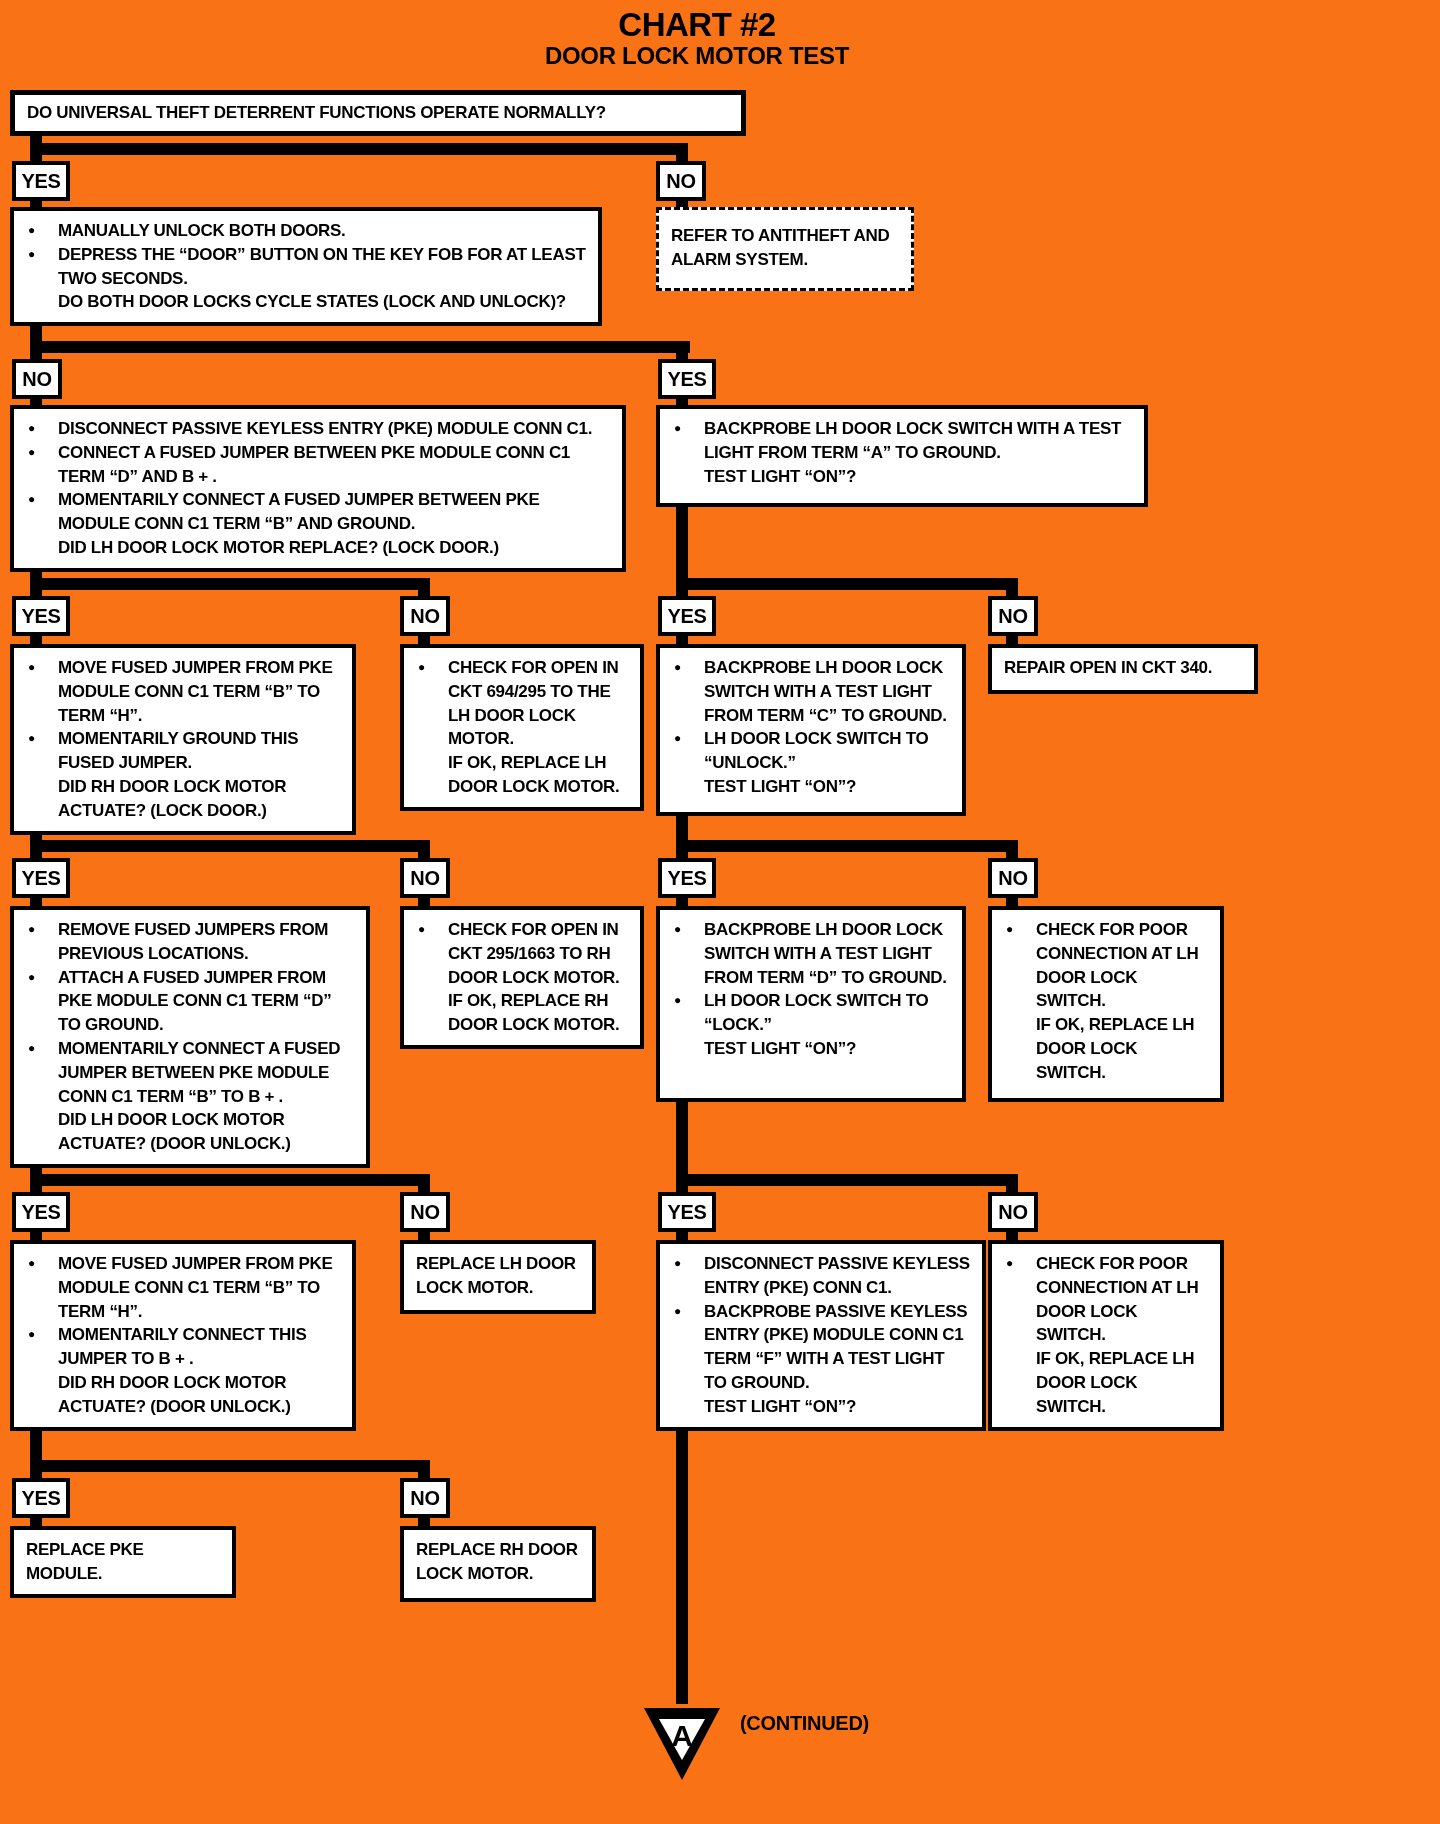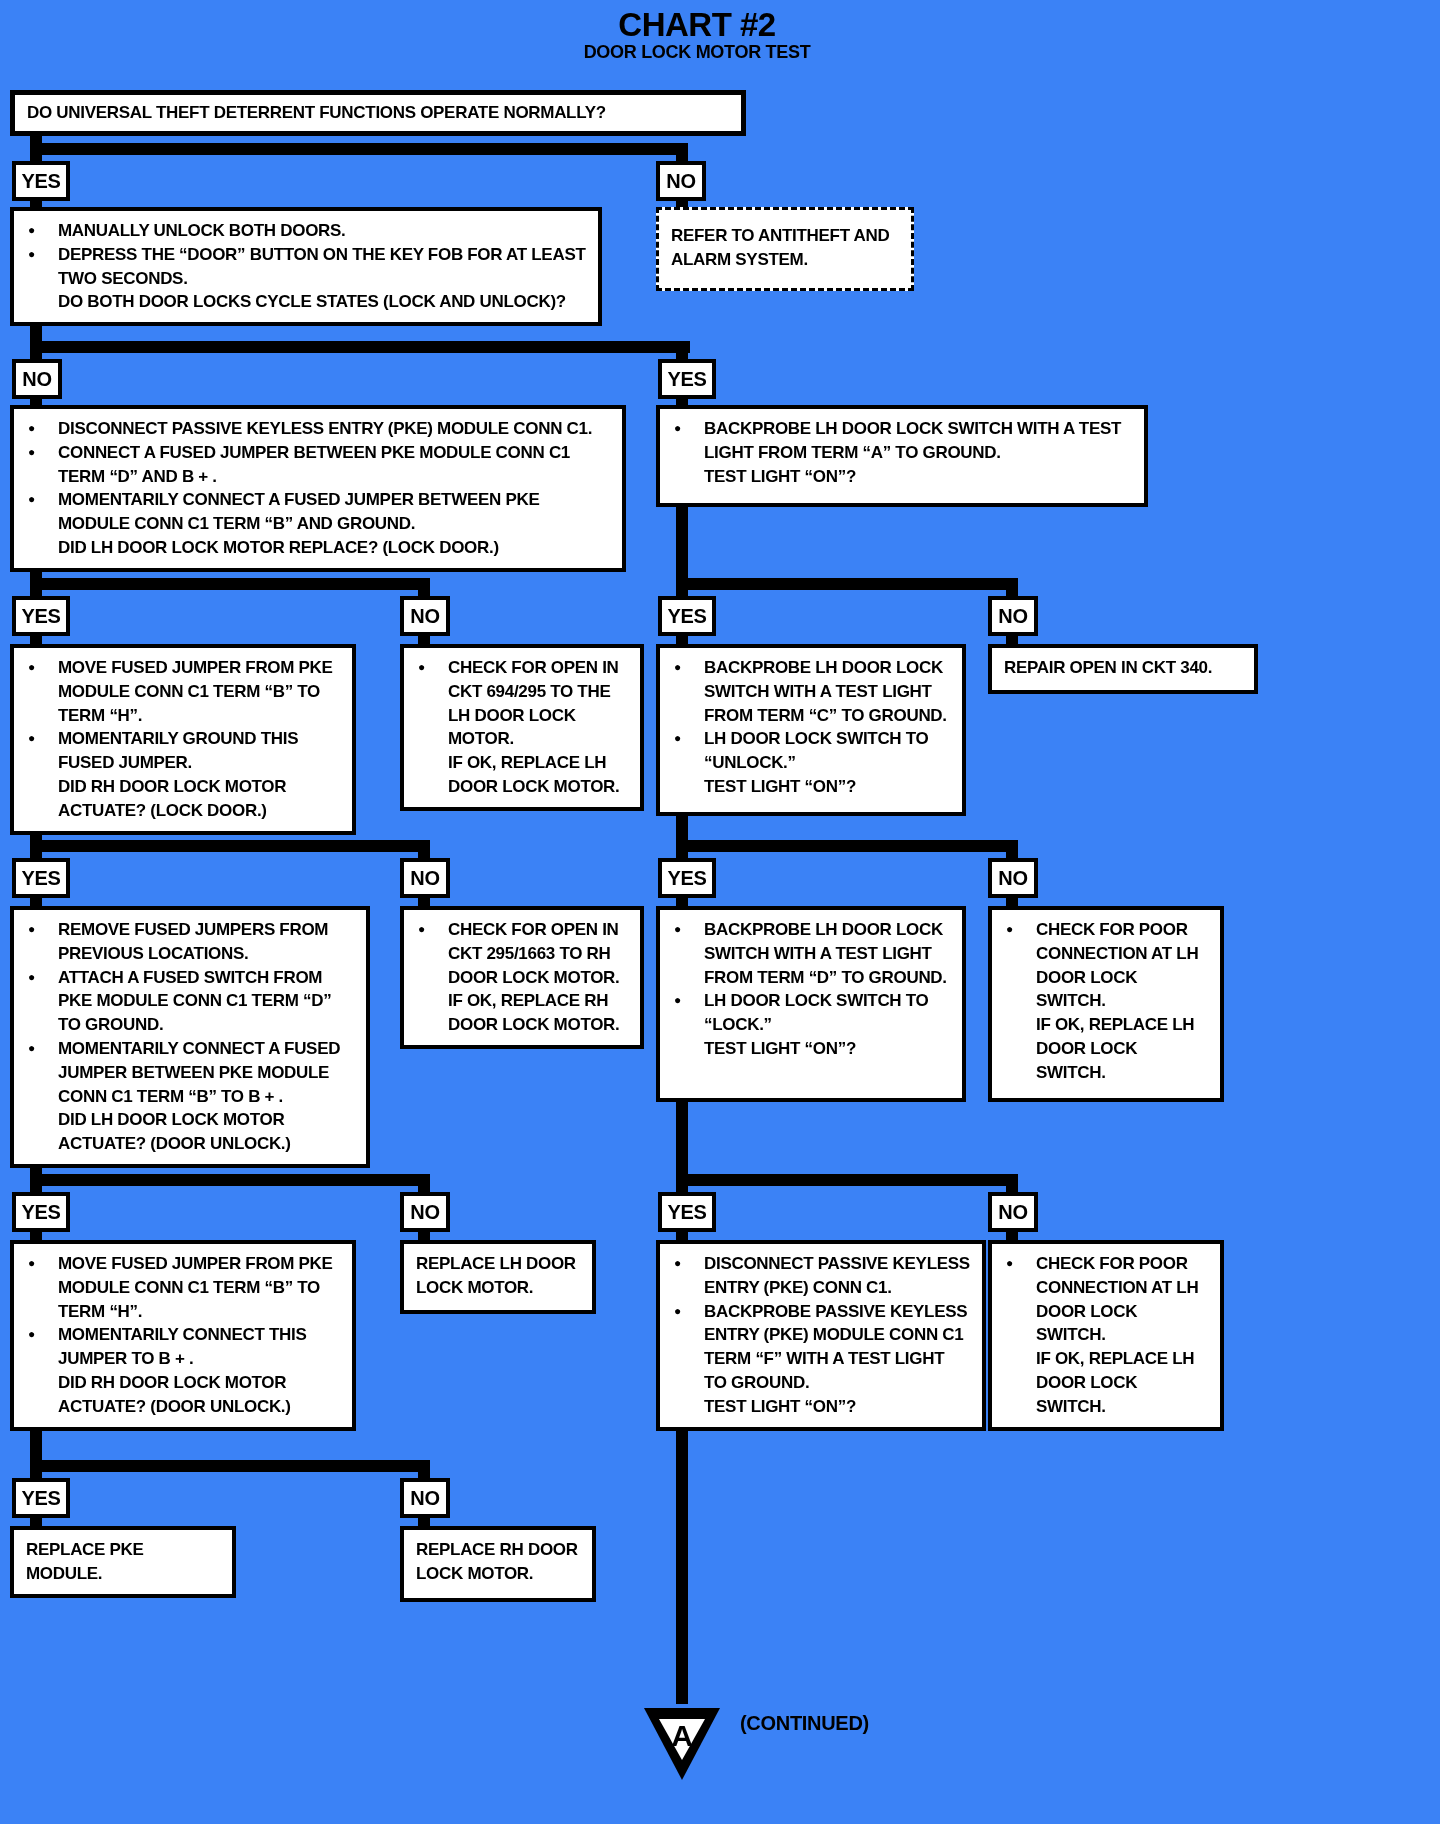--- a/index.html
+++ b/index.html
@@ -1,21 +1,21 @@
 <!DOCTYPE html>
 <html><head>
 <meta charset="utf-8">
 <style>
   html,body{margin:0;padding:0;background:#fff;}
-  .page{position:relative;width:1440px;height:1824px;background:#3b82f6;overflow:hidden;
+  .page{position:relative;width:1440px;height:1824px;background:#f97316;overflow:hidden;
         font-family:"Liberation Sans",sans-serif;font-weight:700;color:#000;}
   .title{position:absolute;left:697px;transform:translateX(-50%);white-space:nowrap;
          font-size:33px;letter-spacing:-0.5px;z-index:3;}
   .subtitle{position:absolute;left:697px;transform:translateX(-50%);white-space:nowrap;
-         font-size:18px;letter-spacing:-0.3px;z-index:3;}
+         font-size:24px;letter-spacing:-0.3px;z-index:3;}
   .box{position:absolute;border:4px solid #000;background:#fff;box-sizing:border-box;
        padding:8px 12px;font-size:17px;line-height:1.4;letter-spacing:-0.3px;z-index:2;}
   .qbox{display:flex;align-items:center;height:46px;padding:9px 12px;}
   .dashedbox{border-style:dashed;border-width:3px;padding:14px 12px;}
   .tag{position:absolute;border:4px solid #000;background:#fff;box-sizing:border-box;
        display:flex;align-items:center;justify-content:center;
        font-size:20px;letter-spacing:-0.3px;z-index:2;}
   .conn{position:absolute;background:#000;z-index:1;}
   .brow{display:flex;align-items:flex-start;}
   .gut{flex:0 0 30px;padding-left:2px;font-size:12px;line-height:23.8px;}
@@ -196,21 +196,21 @@
   <div class="tag" style="left:658px;top:858px;width:58px;height:40px">YES</div>
   <div class="tag" style="left:988px;top:858px;width:50px;height:40px">NO</div>
 
   <div class="box" style="left:10px;top:906px;width:360px">
       <div class="brow">
         <span class="gut">●</span>
         <span class="btxt">REMOVE FUSED JUMPERS FROM PREVIOUS LOCATIONS.</span>
       </div>
       <div class="brow">
         <span class="gut">●</span>
-        <span class="btxt">ATTACH A FUSED SWITCH FROM PKE MODULE CONN C1 TERM “D” TO GROUND.</span>
+        <span class="btxt">ATTACH A FUSED JUMPER FROM PKE MODULE CONN C1 TERM “D” TO GROUND.</span>
       </div>
       <div class="brow">
         <span class="gut">●</span>
         <span class="btxt">MOMENTARILY CONNECT A FUSED JUMPER BETWEEN PKE MODULE CONN C1 TERM “B” TO B + .</span>
       </div>
       <div class="brow">
         <span class="gut"></span>
         <span class="btxt">DID LH DOOR LOCK MOTOR ACTUATE? (DOOR UNLOCK.)</span>
       </div>
     </div>

